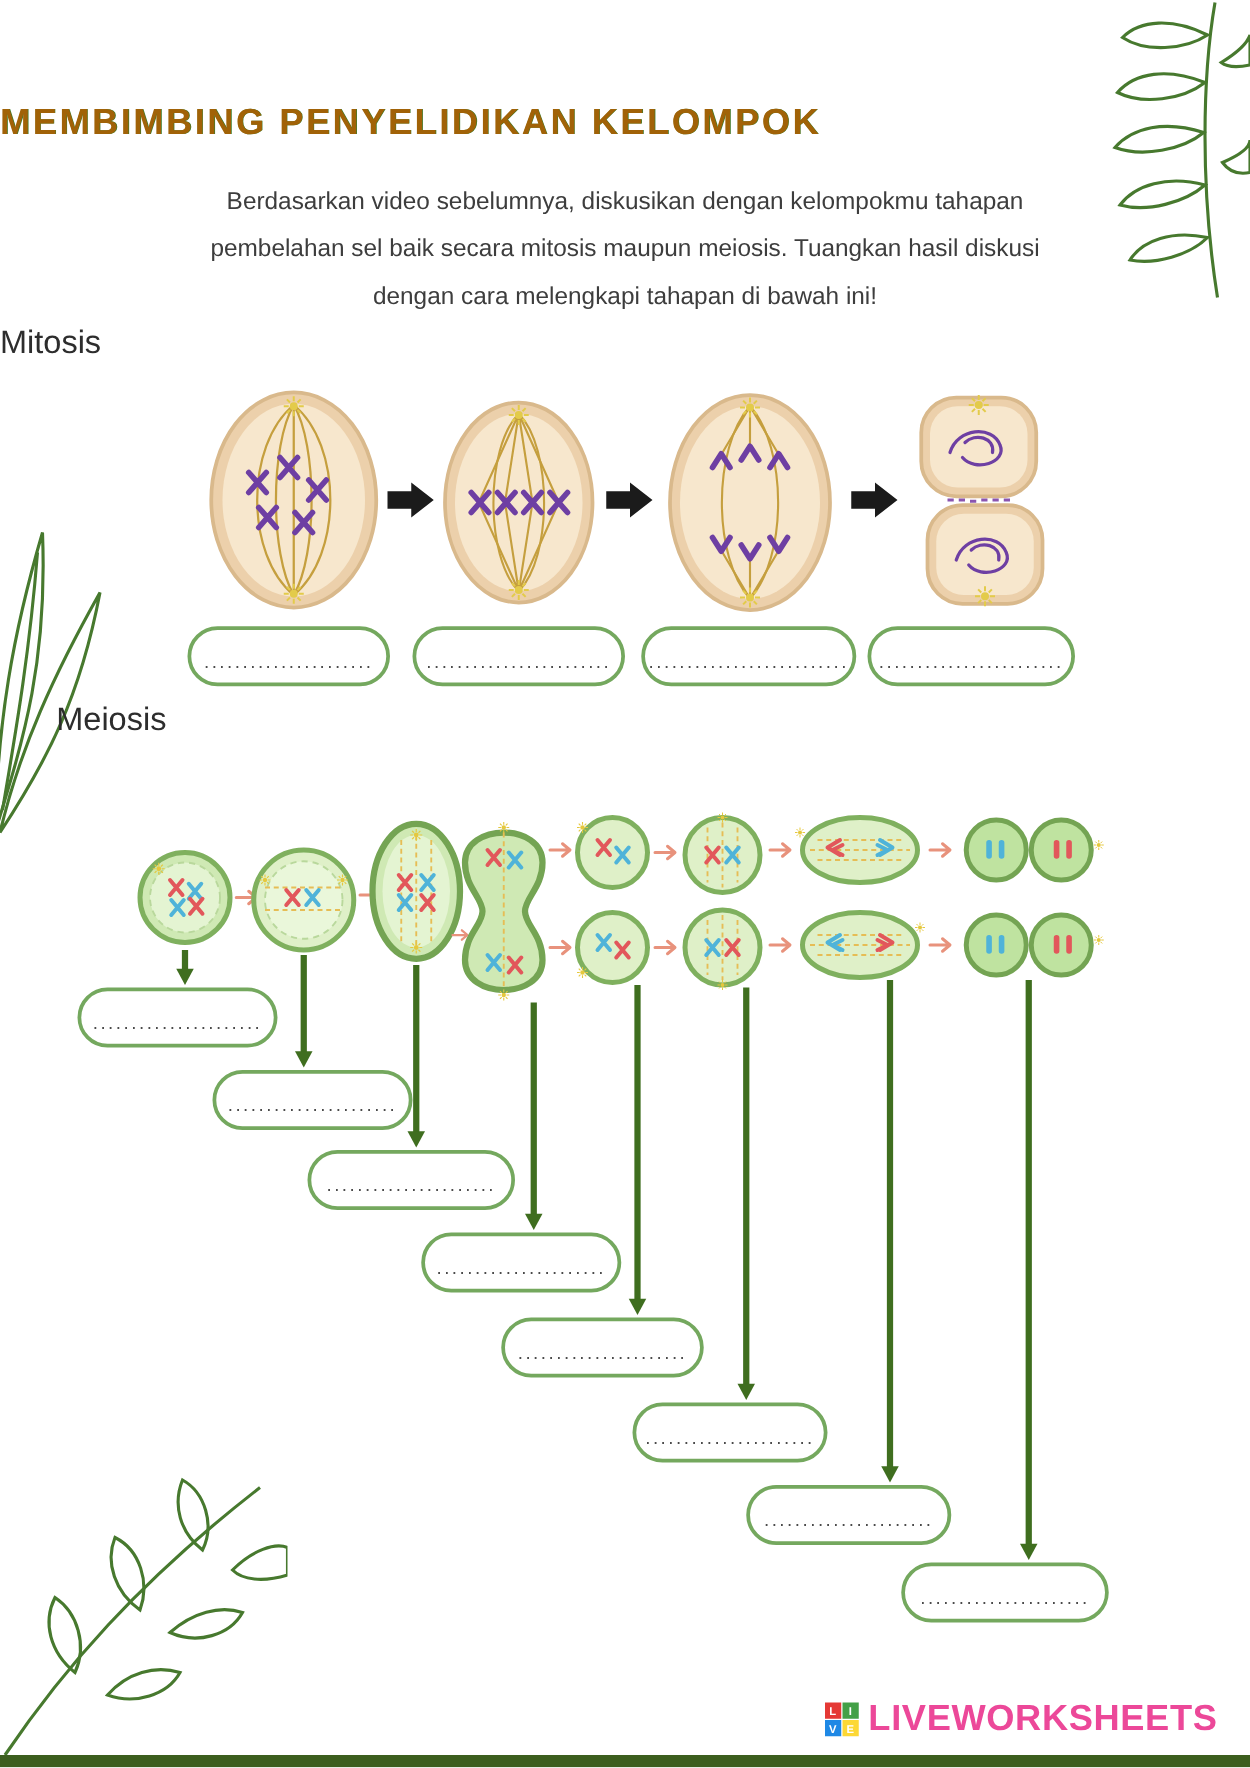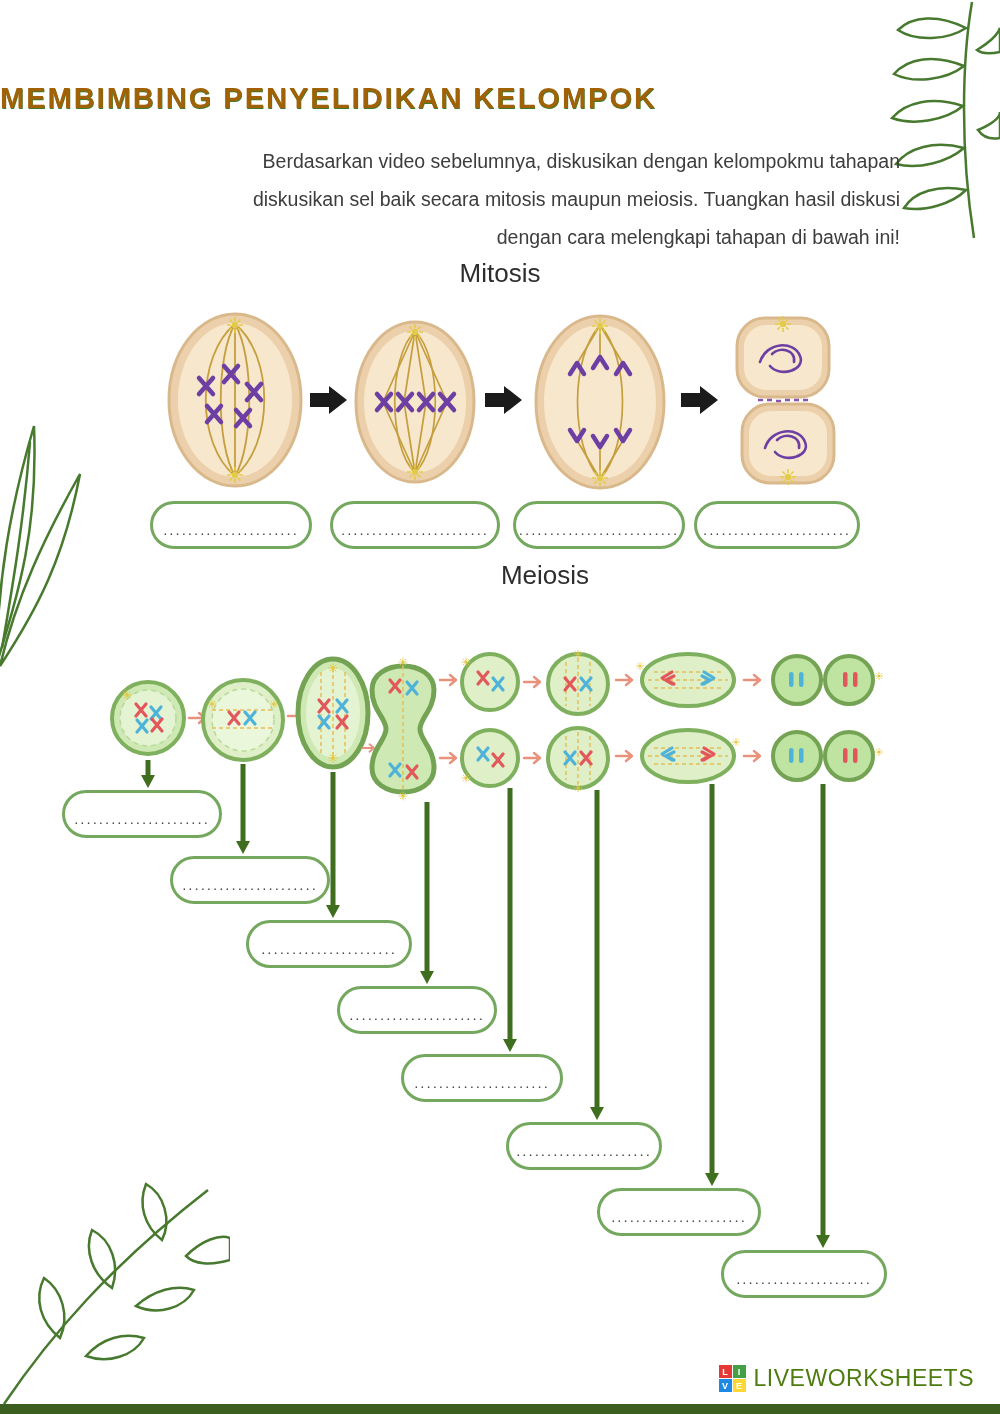--- a/index.html
+++ b/index.html
@@ -18,31 +18,30 @@
     margin:0;
     font-size:29px;
     font-weight:800;
     letter-spacing:2px;
     color:#a16207;
     text-shadow:0.5px 0.5px 0 #3f7a2a;
   }
   .instructions{
     position:absolute;
     top:142px; left:100px; width:800px;
-    text-align:right;
+    text-align:center;
     font-size:19.5px;
     line-height:38px;
     color:#3d3d3d;
     font-weight:500;
   }
   .sec-h{
     position:absolute;
     left:0; width:100%;
     margin:0;
-    text-align:center;
     font-size:26px;
     font-weight:500;
     color:#2d2d2d;
   }
   .mitosis-h{top:258px;}
   .meiosis-h{top:560px;margin-left:45px;}
   .mitosis-svg{position:absolute; top:298px; left:0;}
   .meiosis-svg{position:absolute; top:630px; left:0;}
   .abox{
     position:absolute;
@@ -86,23 +85,23 @@
     justify-content:center;
     color:#ffffff;
     font-size:9px;
     font-weight:bold;
   }
   .lg-l{background:#e53935;}
   .lg-i{background:#43a047;}
   .lg-v{background:#1e88e5;}
   .lg-e{background:#fdd835;}
   .brand{
-    font-size:23px;
-    font-weight:400;
-    color:#4d7c0f;
+    font-size:29px;
+    font-weight:700;
+    color:#ec4899;
     letter-spacing:0.5px;
   }
   .bottom-bar{
     position:absolute;
     bottom:0; left:0;
     width:100%;
     height:10px;
     background:#3c5e1e;
   }
 </style>
@@ -169,21 +168,21 @@
       <path d="M172 114 C 154 100, 148 78, 156 58 C 174 68, 182 94, 172 114 Z"></path>
       <path d="M96 230 C 112 212, 134 206, 154 212 C 144 230, 118 238, 96 230 Z"></path>
       <path d="M146 180 C 164 164, 186 158, 204 164 C 194 182, 168 190, 146 180 Z"></path>
       <path d="M196 130 C 212 114, 230 108, 240 112 L240 134 C 220 140, 204 138, 196 130 Z"></path>
     </g>
   </svg>
 
   <h1 class="title">MEMBIMBING PENYELIDIKAN KELOMPOK</h1>
   <div class="instructions">
     <div>Berdasarkan video sebelumnya, diskusikan dengan kelompokmu tahapan</div>
-    <div>diskusikan sel baik secara mitosis maupun meiosis. Tuangkan hasil diskusi</div>
+    <div>pembelahan sel baik secara mitosis maupun meiosis. Tuangkan hasil diskusi</div>
     <div>dengan cara melengkapi tahapan di bawah ini!</div>
   </div>
 
   <h2 class="sec-h mitosis-h">Mitosis</h2>
 
   <svg class="mitosis-svg" width="1000" height="210" viewBox="0 0 1000 210">
 
     <g>
       <ellipse cx="235" cy="102" rx="66" ry="86" fill="#ecd0ab" stroke="#d9b98c" stroke-width="3"></ellipse>
       <ellipse cx="235" cy="102" rx="57" ry="77" fill="#f7e7cd"></ellipse>

